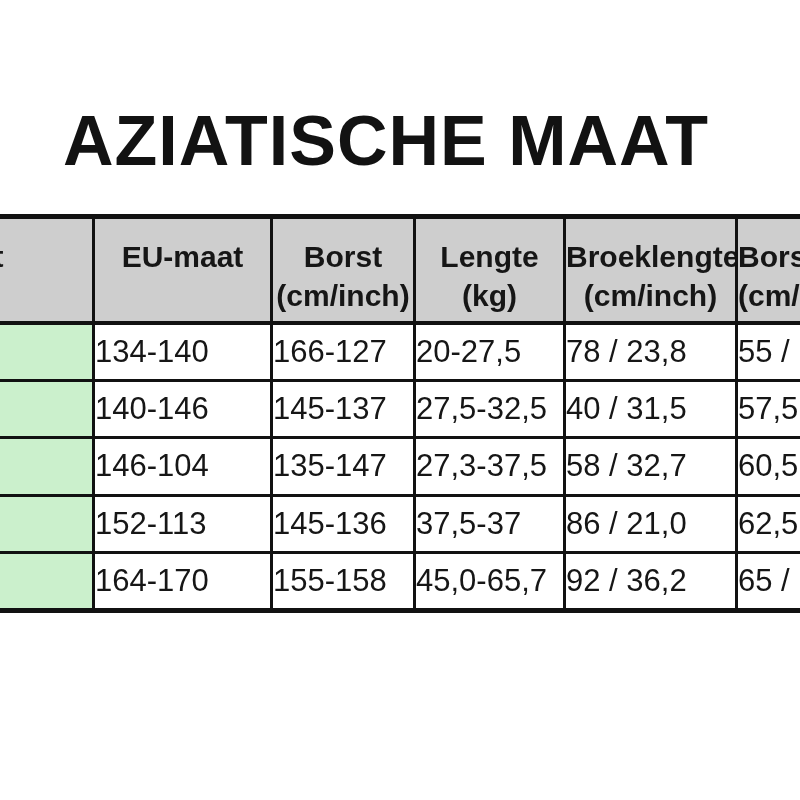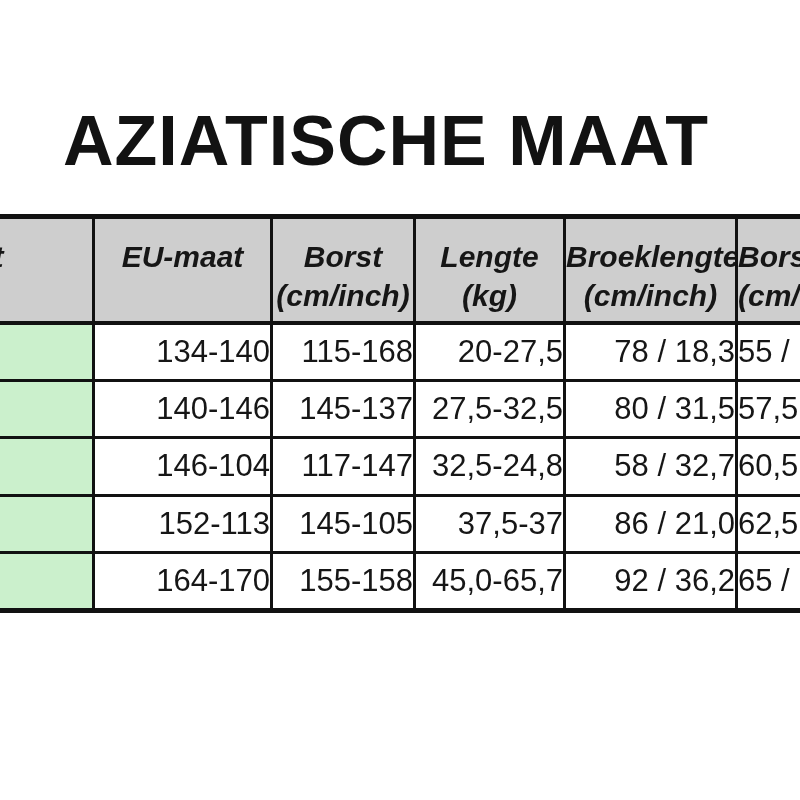--- a/index.html
+++ b/index.html
@@ -53,26 +53,26 @@
     vertical-align: top;
     text-align: center;
     padding-top: 18px;
     line-height: 39px;
     border-bottom: 4px solid #111111;
   }
   .size-table td {
     background: #ffffff;
     font-weight: 400;
     font-size: 31px;
-    text-align: right;
+    text-align: left;
     vertical-align: middle;
   }
   tr.header-row { height: 106px; }
   tr.data-row   { height: 57.5px; }
-  .hdr-line { display: block; font-style: italic; }
+  .hdr-line { display: block; }
   .col-asian-cell { background: #cbf0cc !important; }
   
   .col-chest-h { text-align: left !important; padding-left: 9px; }
   .col-chest-c { text-align: left !important; padding-left: 12px; }
 </style>
 </head>
 <body>
 
 <div class="stage">
 
@@ -111,48 +111,48 @@
         </th>
         <th class="col-chest-h">
           <span class="hdr-line">Borst</span>
           <span class="hdr-line">(cm/</span>
         </th>
       </tr>
 
       <tr class="data-row">
         <td class="col-asian-cell"></td>
         <td>134-140</td>
-        <td>115-168</td>
+        <td>166-127</td>
         <td>20-27,5</td>
-        <td>78 / 18,3</td>
+        <td>78 / 23,8</td>
         <td class="col-chest-c">55 /</td>
       </tr>
 
       <tr class="data-row">
         <td class="col-asian-cell"></td>
         <td>140-146</td>
         <td>145-137</td>
         <td>27,5-32,5</td>
-        <td>80 / 31,5</td>
+        <td>40 / 31,5</td>
         <td class="col-chest-c">57,5</td>
       </tr>
 
       <tr class="data-row">
         <td class="col-asian-cell"></td>
         <td>146-104</td>
-        <td>117-147</td>
-        <td>32,5-24,8</td>
+        <td>135-147</td>
+        <td>27,3-37,5</td>
         <td>58 / 32,7</td>
         <td class="col-chest-c">60,5</td>
       </tr>
 
       <tr class="data-row">
         <td class="col-asian-cell"></td>
         <td>152-113</td>
-        <td>145-105</td>
+        <td>145-136</td>
         <td>37,5-37</td>
         <td>86 / 21,0</td>
         <td class="col-chest-c">62,5</td>
       </tr>
 
       <tr class="data-row">
         <td class="col-asian-cell"></td>
         <td>164-170</td>
         <td>155-158</td>
         <td>45,0-65,7</td>

